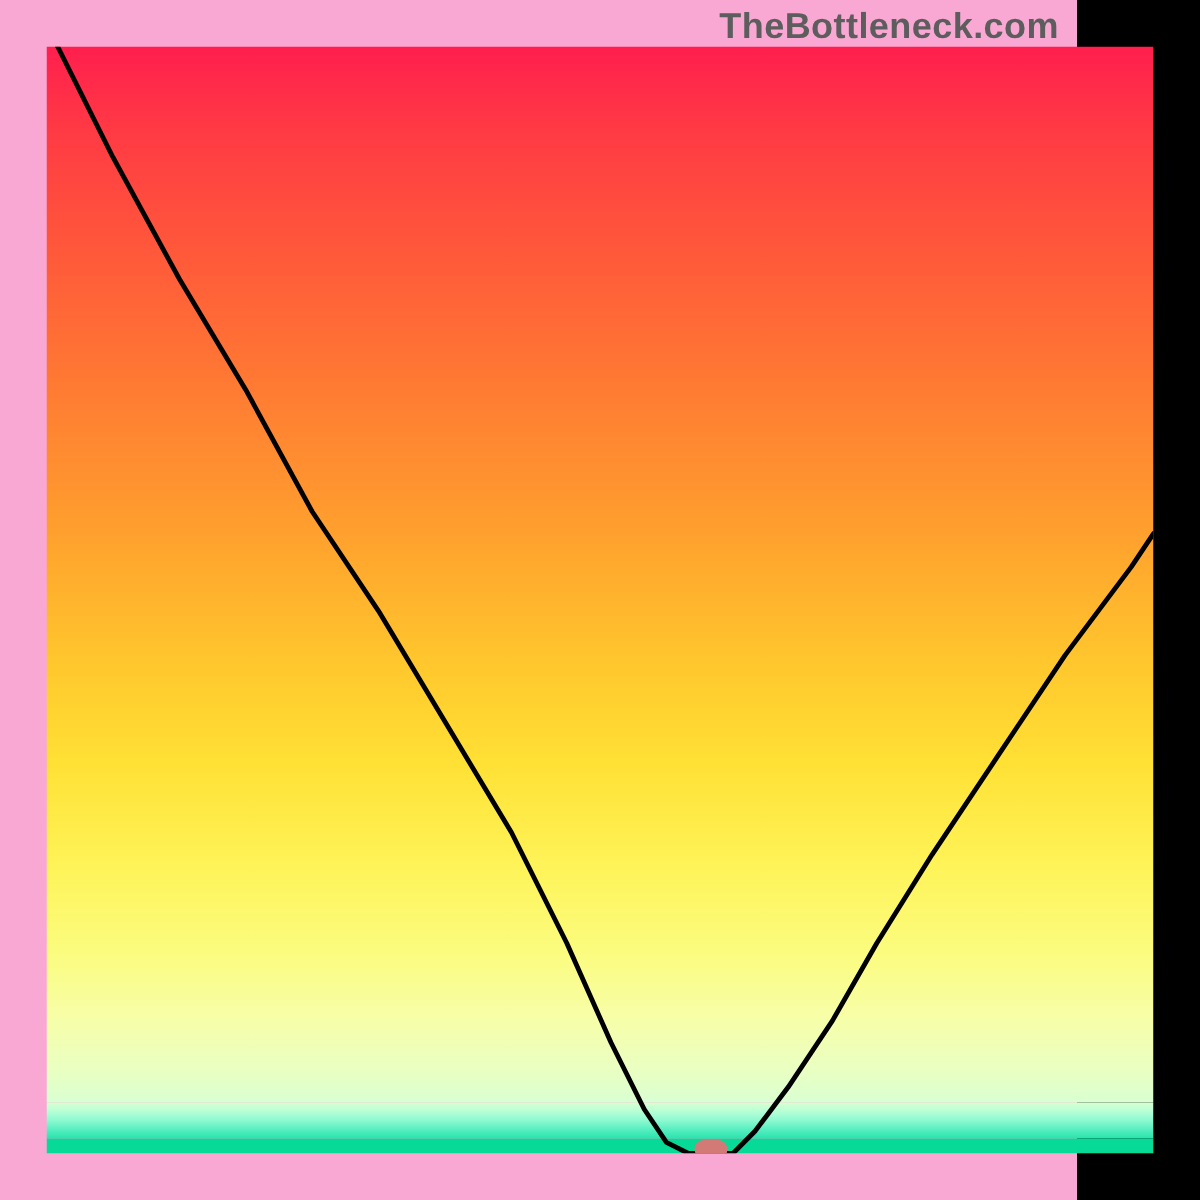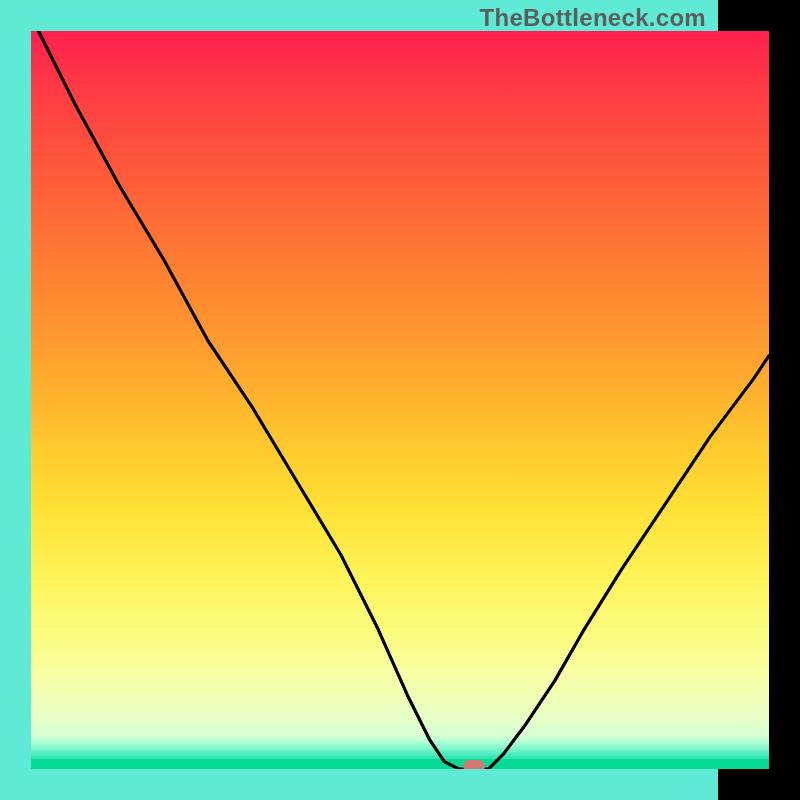--- a/index.html
+++ b/index.html
@@ -8,21 +8,21 @@
     width: 800px;
     height: 800px;
     background: #000;
     overflow: hidden;
     font-family: Arial, Helvetica, sans-serif;
   }
   .frame {
     position: relative;
     width: 718px;
     height: 800px;
-    background: #5eead4;
+    background: #f9a8d4;
   }
   .watermark {
     position: absolute;
     top: 4px;
     right: 12px;
     color: #5d5d5d;
     font-size: 24px;
     font-weight: 600;
     letter-spacing: 0.3px;
     z-index: 50;

